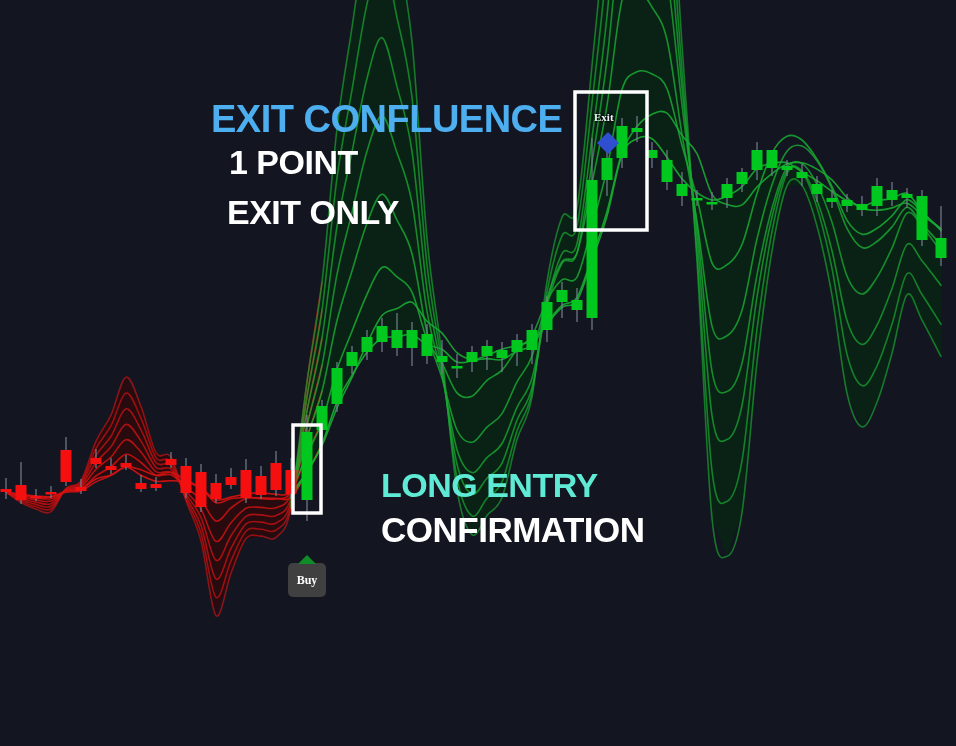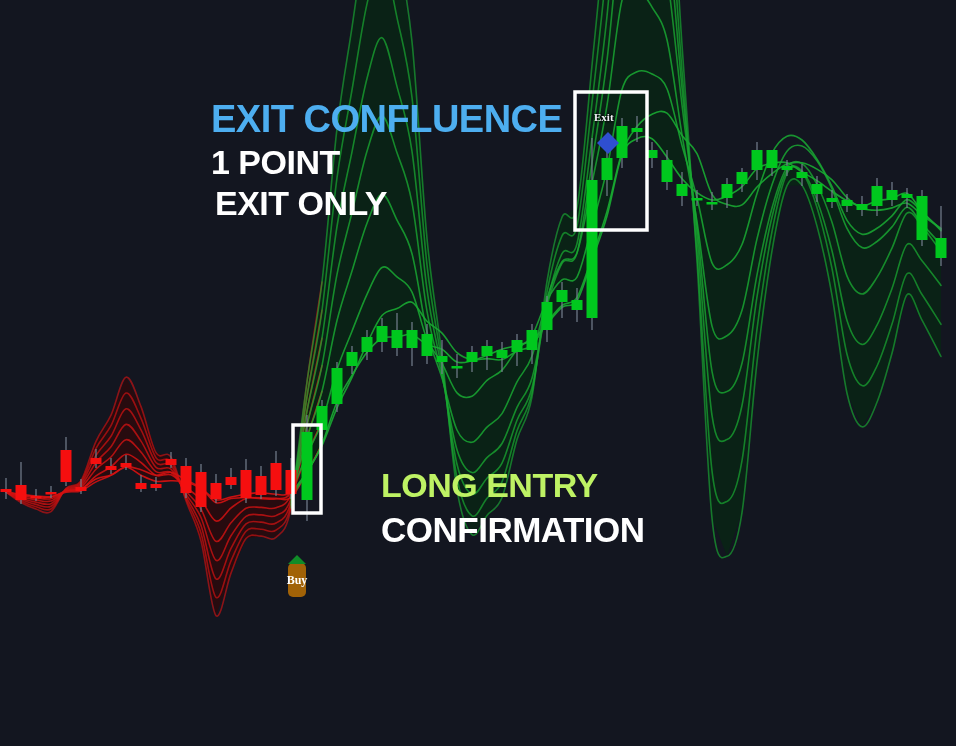--- a/index.html
+++ b/index.html
@@ -18,38 +18,38 @@
   .callout-line{
     font-weight:900;
     letter-spacing:-0.5px;
     line-height:1.0;
     text-transform:uppercase;
     white-space:nowrap;
     font-stretch:condensed;
   }
   #headline{left:211px;top:100px;}
   #headline .l1{font-size:38px;color:#4DAEF0;margin:0 0 7px 0;text-align:center;}
-  #headline .l2{font-size:34px;color:#FFFFFF;margin:0 0 7px 0;}
-  #headline .l3{font-size:34px;color:#FFFFFF;margin:4px;}
+  #headline .l2{font-size:34px;color:#FFFFFF;margin:0 0 7px 18px;}
+  #headline .l3{font-size:34px;color:#FFFFFF;margin:16px;}
 
   #entry-callout{left:381px;top:468px;}
-  #entry-callout .l1{font-size:34px;color:#bef264;margin:0 0 10px 0;}
+  #entry-callout .l1{font-size:34px;color:#5eead4;margin:0 0 10px 0;}
   #entry-callout .l2{font-size:35px;color:#FFFFFF;margin:0;}
 
   .exit-label{
     position:absolute;z-index:6;
     color:#F2F4F8;font-size:11px;font-weight:700;
     font-family:"Liberation Serif",serif;
     text-shadow:0 0 3px #000,0 0 2px #000;
     white-space:nowrap;
   }
   .buy-badge{
     position:absolute;z-index:6;
-    width:18px;height:34px;
-    background:#a16207;
+    width:38px;height:34px;
+    background:#404040;
     border-radius:5px;
     display:flex;align-items:center;justify-content:center;
     color:#FFFFFF;font-size:12px;font-weight:700;
     font-family:"Liberation Serif",serif;
   }
   .buy-badge:before{
     content:"";position:absolute;top:-8px;left:50%;
     transform:translateX(-50%);
     width:0;height:0;
     border-left:9px solid transparent;

